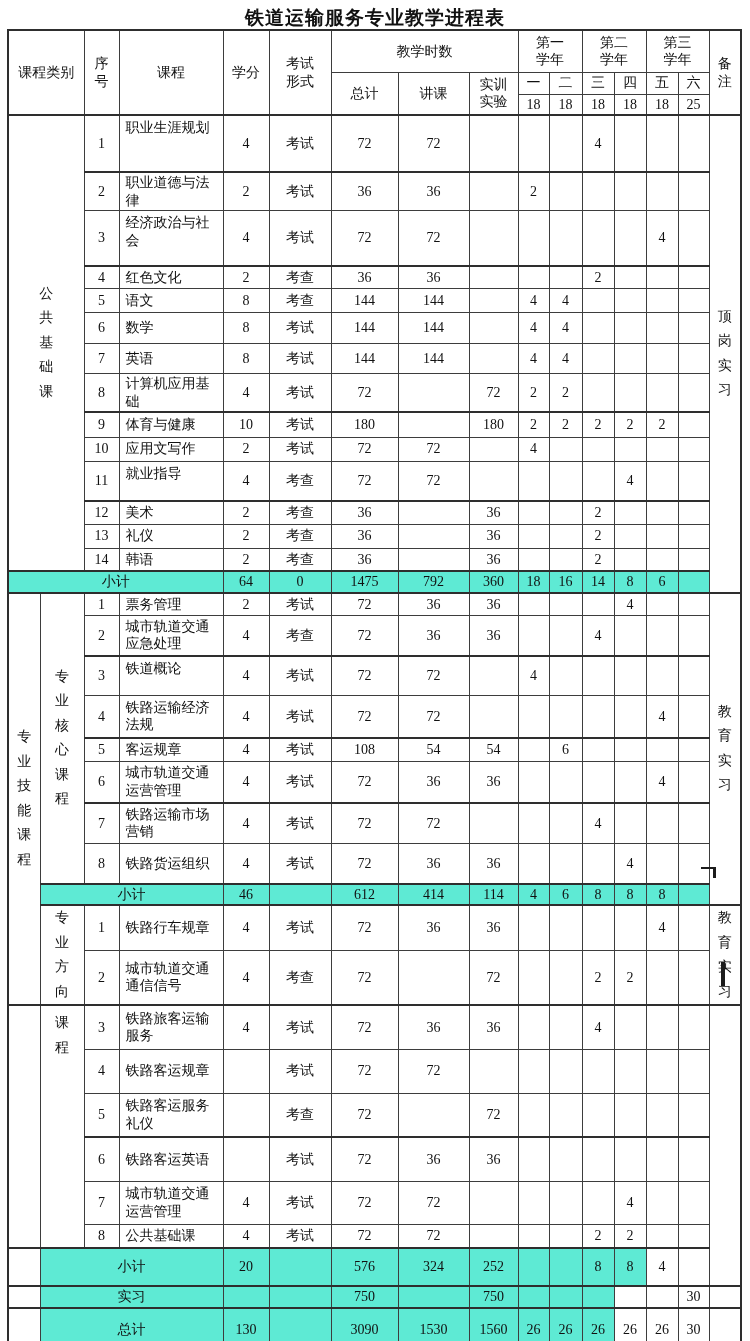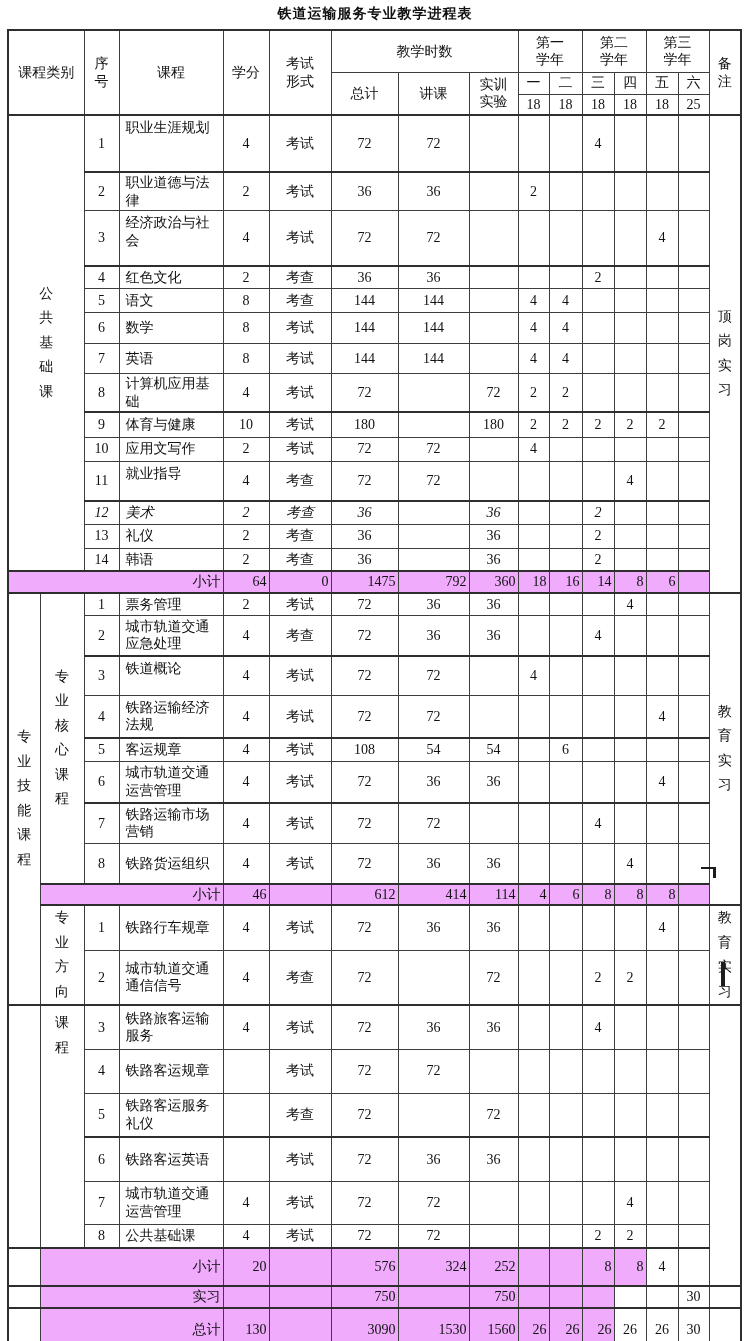--- a/index.html
+++ b/index.html
@@ -1,30 +1,30 @@
 <!DOCTYPE html>
 <html><head>
 <meta charset="utf-8">
 <style>
   html,body { margin:0; padding:0; background:#ffffff; }
   body { width:750px; height:1341px; font-family:"Liberation Serif","DejaVu Serif",serif; color:#111; }
   .page { position:relative; width:750px; height:1341px; background:#fff; overflow:hidden; }
   .doc-title { position:absolute; top:5px; left:0; width:750px; text-align:center;
-               font-size:14px; font-weight:bold; letter-spacing:1px; margin:0;
+               font-size:19px; font-weight:bold; letter-spacing:1px; margin:0;
                font-family:"Liberation Sans","DejaVu Sans",sans-serif; }
   table.sched { position:absolute; left:7px; top:29px; width:733px;
                 border-collapse:collapse; table-layout:fixed;
                 border:2px solid #2e2e2e; }
   td { border:1px solid #3d3d3d; text-align:center; vertical-align:middle;
        font-size:14px; padding:1px 2px; overflow:hidden; line-height:1.25; }
   td.hd { padding:1px 4px; }
   td.pad { padding:1px 14px; }
   td.course { text-align:left; padding:1px 6px; }
   td.top { vertical-align:top; padding-top:3px; }
-  td.g { background:#f0abfc;text-align:right; }
+  td.g { background:#5eead4; }
   td.vert { padding:0; }
   td.vtop { vertical-align:top; padding-top:5px; }
   .vs { display:inline-block; width:1.08em; word-break:break-all;
         white-space:normal; line-height:1.75; }
   tr.tt > td { border-top-width:2px; border-top-color:#2e2e2e; }
   .artifact { position:absolute; background:#1c1c1c; }
   .a1h { left:701px; top:867px; width:15px; height:2px; }
   .a1v { left:713px; top:867px; width:3px; height:11px; }
   .a2  { left:721px; top:962px; width:4px; height:24px; }
 </style>
@@ -245,21 +245,21 @@
           <td>72</td>
           <td>72</td>
           <td></td>
           <td></td>
           <td></td>
           <td></td>
           <td>4</td>
           <td></td>
           <td></td>
         </tr>
-        <tr class="tt" style="height: 23px; font-style: italic;">
+        <tr class="tt" style="height: 23px;">
           <td>12</td>
           <td class="course">美术</td>
           <td>2</td>
           <td>考查</td>
           <td>36</td>
           <td></td>
           <td>36</td>
           <td></td>
           <td></td>
           <td>2</td>

